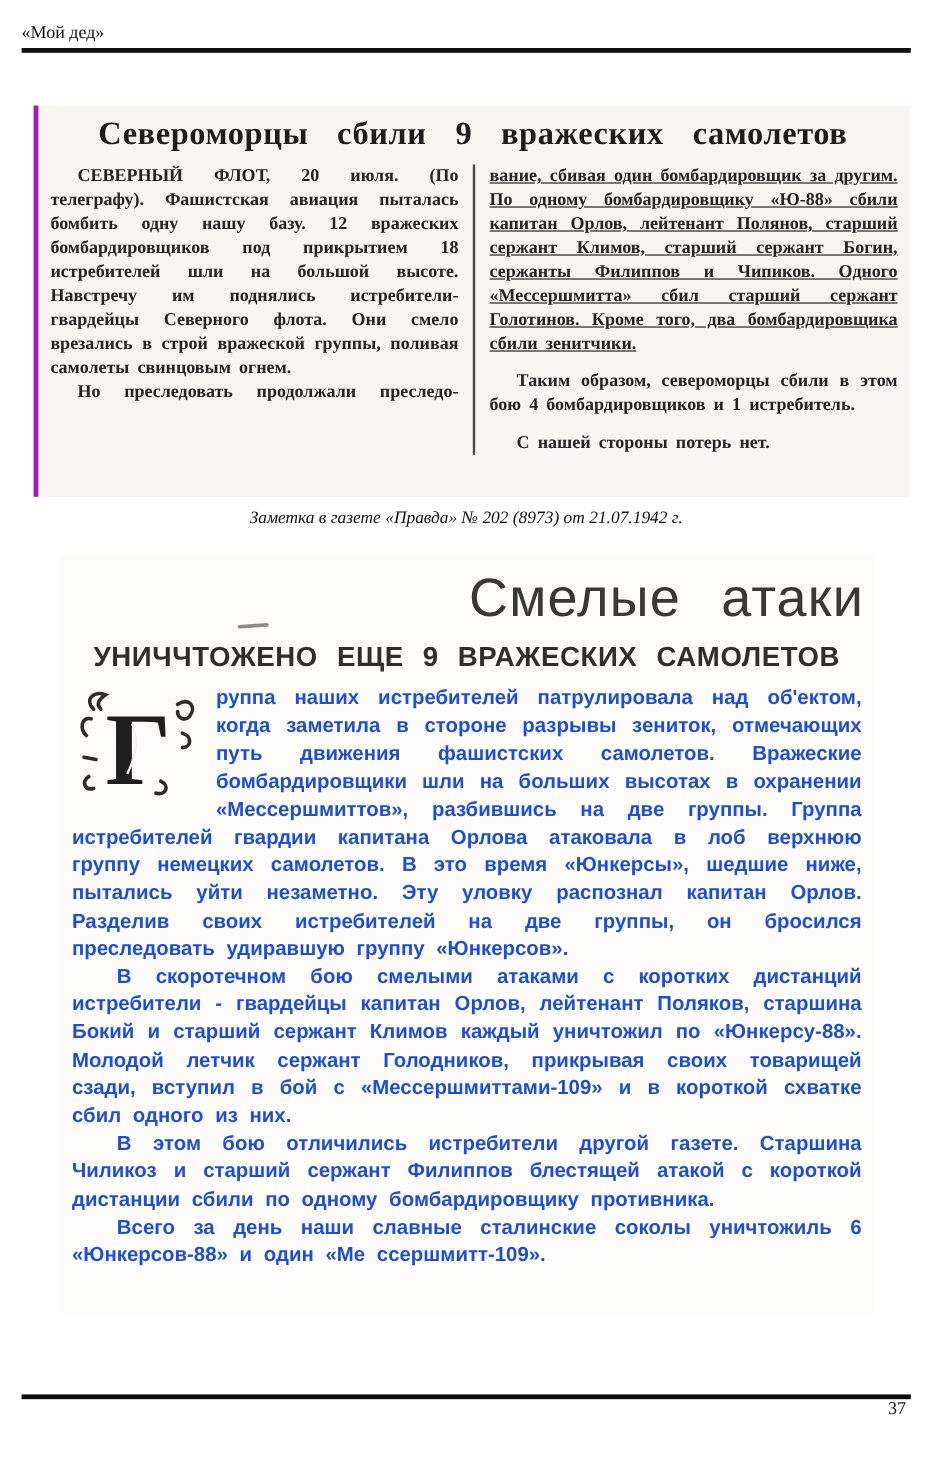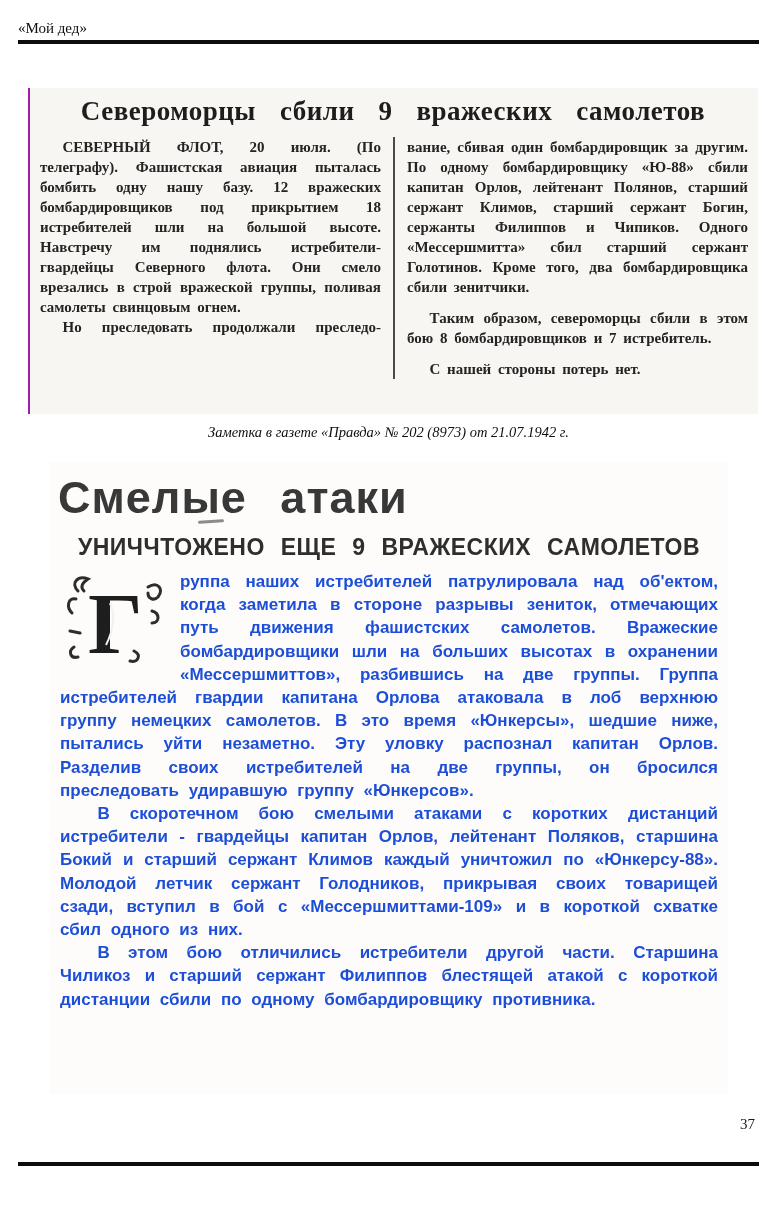--- a/index.html
+++ b/index.html
@@ -3,49 +3,49 @@
 <meta charset="utf-8">
 <style>
   html,body{margin:0;padding:0;background:#ffffff;}
   .page{position:relative;width:777px;height:1220px;background:#ffffff;overflow:hidden;
         font-family:"Liberation Serif",serif;color:#111;}
 
   
   .header-title{position:absolute;left:18px;top:20px;font-size:15px;color:#0f0f0f;}
   .top-rule{position:absolute;left:18px;top:40px;width:741px;height:4px;background:#0d0d0d;}
   .bottom-rule{position:absolute;left:18px;top:1162px;width:741px;height:4px;background:#0d0d0d;}
-  .page-number{position:absolute;right:22px;top:1116px;font-size:15px;color:#1a1a1a;}
+  .page-number{position:absolute;right:22px;top:1166px;font-size:15px;color:#1a1a1a;}
 
   
   .clipping1{position:absolute;left:28px;top:88px;width:730px;height:326px;
-             background:#f7f6f2;border-left:2px solid #a21caf;box-sizing:border-box;
+             background:#f7f6f2;border-left:4px solid #a21caf;box-sizing:border-box;
              padding:6px 6px 0 4px;}
   .headline1{font-family:"Liberation Serif",serif;font-weight:700;font-size:27px;
              text-align:center;word-spacing:0.62em;letter-spacing:0.5px;color:#1d1d1d;
              margin:2px 0 10px 0;}
   .columns{display:flex;}
   .col{width:50%;box-sizing:border-box;padding:0 12px 0 6px;}
   .col-right{border-left:2px solid #4a4a4a;padding:0 4px 0 12px;}
   .clipping1 p{margin:0;font-size:15px;line-height:20px;font-weight:700;
                text-align:justify;word-spacing:3px;color:#242424;text-indent:1.5em;}
-  .clipping1 p.no-indent{text-indent:0;}
+  .clipping1 p.no-indent{text-indent:0;text-decoration:underline;}
   .clipping1 p.gap{margin-top:11px;}
   .clipping1 p.stretch{text-align-last:justify;}
 
   
   .caption{position:absolute;left:0;width:777px;text-align:center;font-style:italic;
            font-size:14.5px;color:#101010;}
   .caption1{top:424px;}
   .caption2{top:1106px;}
 
   
   .clipping2{position:absolute;left:50px;top:462px;width:678px;height:632px;
              background:#fdfcfa;box-sizing:border-box;padding:10px 8px 0 8px;
              font-family:"Liberation Sans",sans-serif;}
-  .headline2{font-weight:700;font-size:45px;line-height:52px;text-align:left;
+  .headline2{font-weight:400;font-size:45px;line-height:52px;text-align:right;
              color:#383838;word-spacing:20px;letter-spacing:1px;margin:0;}
   .headline2b{margin-top:1px;}
   .artifact-dash{position:absolute;left:148px;top:58px;width:26px;height:3px;
                  background:#8b8b8b;border-radius:2px;transform:rotate(-4deg);}
   .subhead{font-weight:700;font-size:23px;text-align:center;color:#2e2e2e;
            word-spacing:9px;letter-spacing:0.5px;margin-top:10px;}
   .body2{margin-top:9px;padding:0 2px;}
   .body2 p{margin:0;font-weight:700;font-size:17px;line-height:23.2px;
            text-align:justify;word-spacing:5px;color:#1d4ed8;text-indent:2.2em;}
   .body2 p.first{text-indent:0;}
@@ -61,21 +61,21 @@
 
   <div class="clipping1">
     <div class="headline1">Североморцы сбили 9 вражеских самолетов</div>
     <div class="columns">
       <div class="col col-left">
         <p>СЕВЕРНЫЙ ФЛОТ, 20 июля. (По телеграфу). Фашистская авиация пыталась бомбить одну нашу базу. 12 вражеских бомбардировщиков под прикрытием 18 истребителей шли на большой высоте. Навстречу им поднялись истребители-гвардейцы Северного флота. Они смело врезались в строй вражеской группы, поливая самолеты свинцовым огнем.</p>
         <p class="stretch">Но преследовать продолжали преследо-</p>
       </div>
       <div class="col col-right">
         <p class="no-indent">вание, сбивая один бомбардировщик за другим. По одному бомбардировщику «Ю-88» сбили капитан Орлов, лейтенант Полянов, старший сержант Климов, старший сержант Богин, сержанты Филиппов и Чипиков. Одного «Мессершмитта» сбил старший сержант Голотинов. Кроме того, два бомбардировщика сбили зенитчики.</p>
-        <p class="gap">Таким образом, североморцы сбили в этом бою 8 бомбардировщиков и 7 истребитель.</p>
+        <p class="gap">Таким образом, североморцы сбили в этом бою 4 бомбардировщиков и 1 истребитель.</p>
         <p class="gap">С нашей стороны потерь нет.</p>
       </div>
     </div>
   </div>
 
   <div class="caption caption1">Заметка в газете «Правда» № 202 (8973) от 21.07.1942 г.</div>
 
   <div class="clipping2">
     <div class="artifact-dash"></div>
     <div class="headline2 headline2a">Смелые атаки</div>
@@ -91,21 +91,22 @@
             <path d="M10 74 C4 78, 6 86, 14 84"></path>
             <path d="M70 78 C78 82, 74 90, 66 88"></path>
             <path d="M6 58 L16 60"></path>
           </g>
           <text x="24" y="80" font-family="Liberation Serif, serif" font-size="86" font-weight="bold" fill="#1e1e1e">Г</text>
           <path d="M46 30 C52 44, 48 60, 42 72" fill="none" stroke="#f3f1ec" stroke-width="2"></path>
         </svg>
       </div>
       <p class="first">руппа наших истребителей патрулировала над об'ектом, когда заметила в стороне разрывы зениток, отмечающих путь движения фашистских самолетов. Вражеские бомбардировщики шли на больших высотах в охранении «Мессершмиттов», разбившись на две группы. Группа истребителей гвардии капитана Орлова атаковала в лоб верхнюю группу немецких самолетов. В это время «Юнкерсы», шедшие ниже, пытались уйти незаметно. Эту уловку распознал капитан Орлов. Разделив своих истребителей на две группы, он бросился преследовать удиравшую группу «Юнкерсов».</p>
       <p>В скоротечном бою смелыми атаками с коротких дистанций истребители - гвардейцы капитан Орлов, лейтенант Поляков, старшина Бокий и старший сержант Климов каждый уничтожил по «Юнкерсу-88». Молодой летчик сержант Голодников, прикрывая своих товарищей сзади, вступил в бой с «Мессершмиттами-109» и в короткой схватке сбил одного из них.</p>
-      <p>В этом бою отличились истребители другой части. Старшина Чиликоз и старший сержант Филиппов блестящей атакой с короткой дистанции сбили по одному бомбардировщику противника.</p>
+      <p>В этом бою отличились истребители другой газете. Старшина Чиликоз и старший сержант Филиппов блестящей атакой с короткой дистанции сбили по одному бомбардировщику противника.</p>
+      <p>Всего за день наши славные сталинские соколы уничтожиль 6 «Юнкерсов-88» и один «Ме ссершмитт-109».</p>
     </div>
   </div>
 
 
   <div class="bottom-rule"></div>
   <div class="page-number">37</div>
 
 </div>
 
 </body></html>

